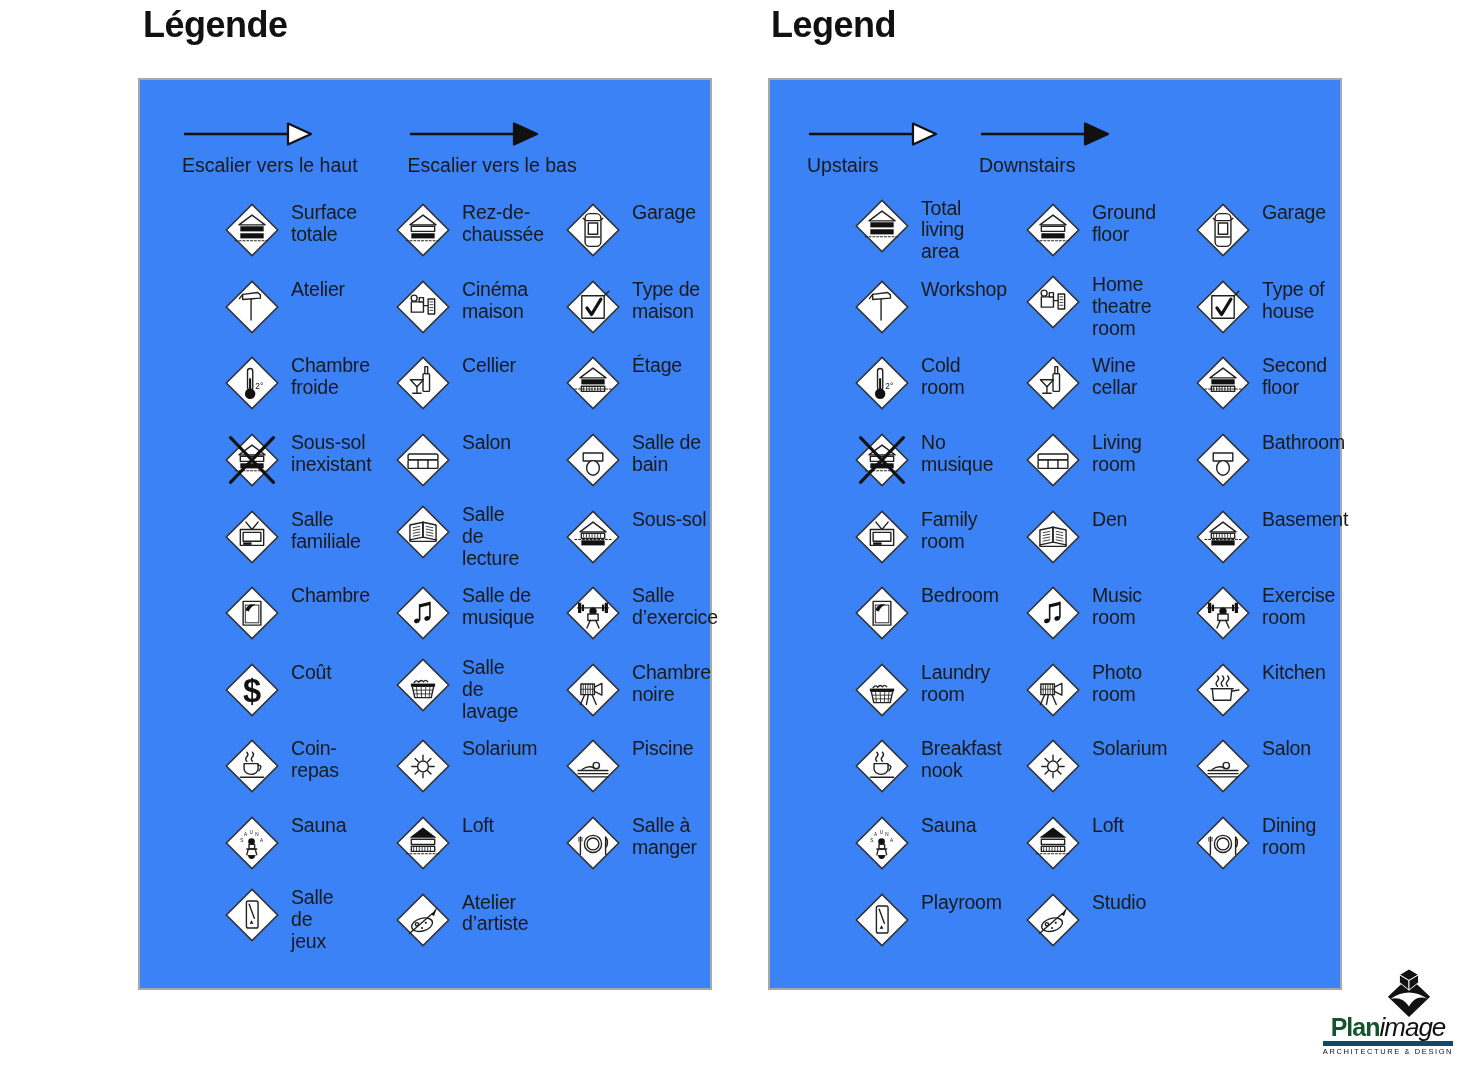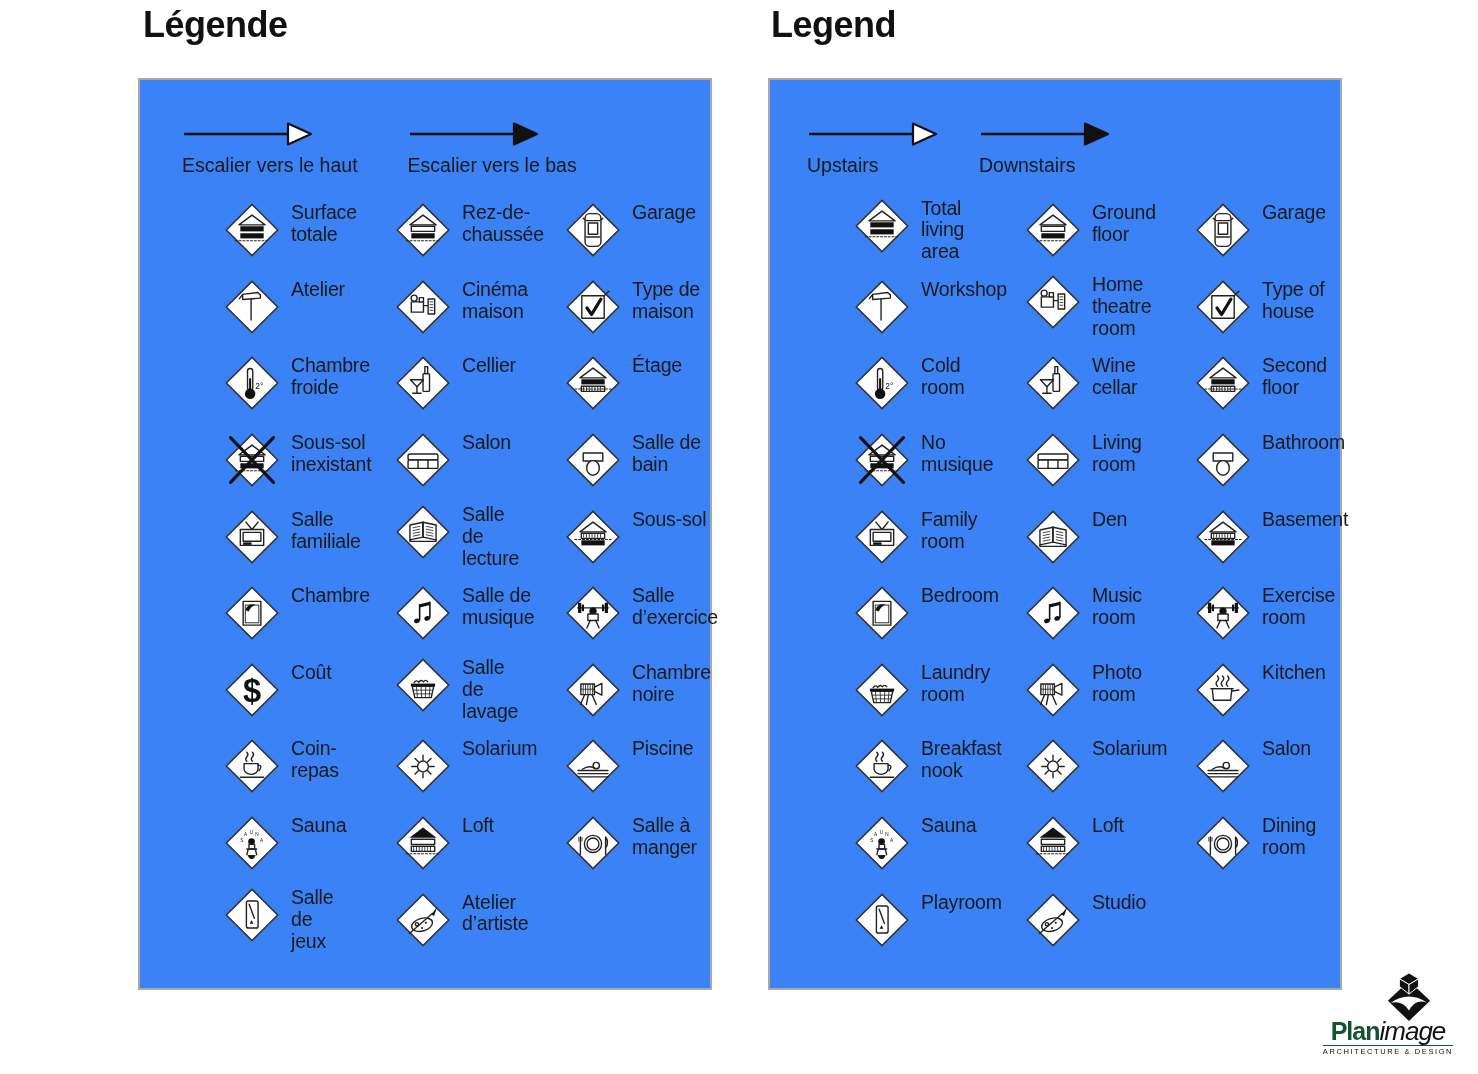--- a/index.html
+++ b/index.html
@@ -39,21 +39,21 @@
   .dash{stroke-dasharray:2.2,1.9;stroke-width:1.1;}
   .cross{stroke:#111;stroke-width:3.4;fill:none;stroke-linecap:round;}
   .gt{fill:#111;font-family:"Liberation Sans", sans-serif;}
 
   
   .logo{position:absolute;right:10px;bottom:18px;width:160px;display:flex;flex-direction:column;align-items:center;}
   .logo-mark{width:46px;height:48px;margin-left:42px;}
   .logo-word{line-height:0.8;white-space:nowrap;}
   .lw-bold{font-size:25px;font-weight:800;letter-spacing:-1px;color:#14532d;}
   .lw-italic{font-size:26px;font-weight:400;font-style:italic;letter-spacing:-1px;color:#111;}
-  .logo-tag{margin-top:3px;font-size:7.5px;letter-spacing:1.6px;color:#111;border-top:1px solid #0c4a6e;padding-top:1px;}
+  .logo-tag{margin-top:3px;font-size:7.5px;letter-spacing:1.6px;color:#111;border-top:5px solid #0c4a6e;padding-top:1px;}
 </style>
 </head>
 <body>
 
 <svg width="0" height="0" style="position:absolute" aria-hidden="true">
   <defs>
     <symbol id="g-house-total">
       <polygon class="sw" points="30,14 44,24.5 16,24.5"></polygon>
       <rect class="f" x="17.5" y="26" width="25" height="5.5"></rect>
       <rect class="f" x="17.5" y="33.5" width="25" height="5.5"></rect>

